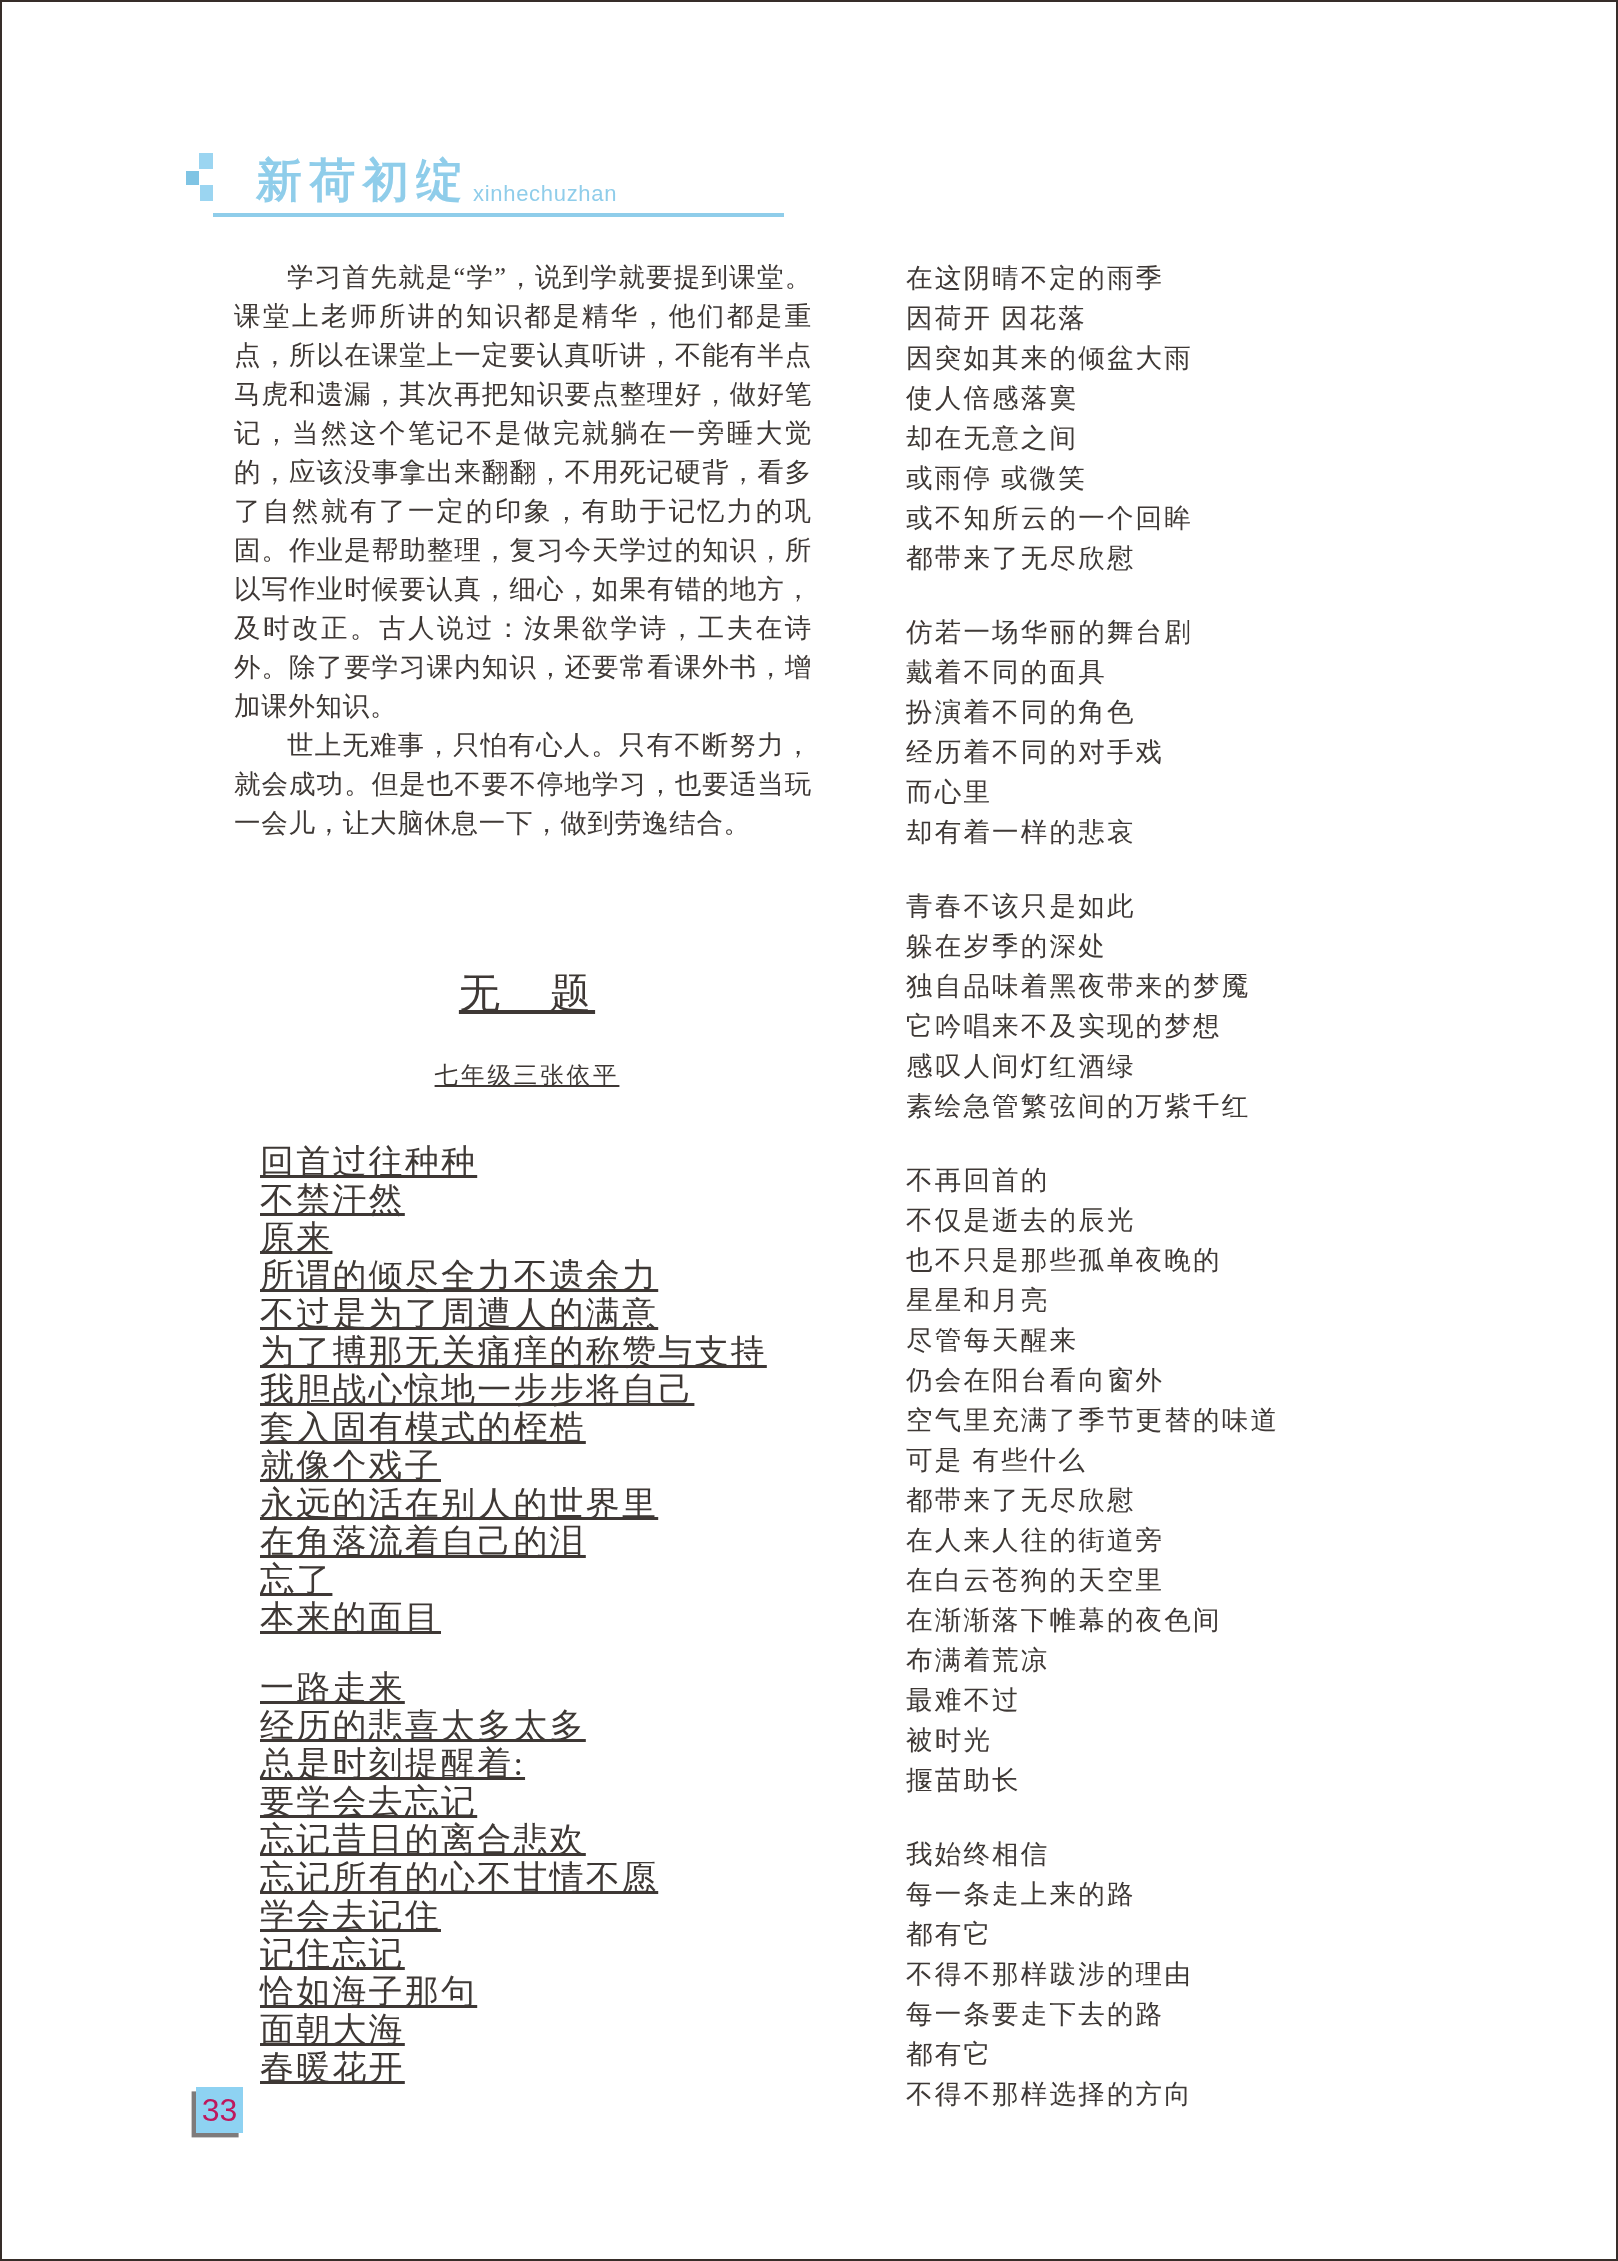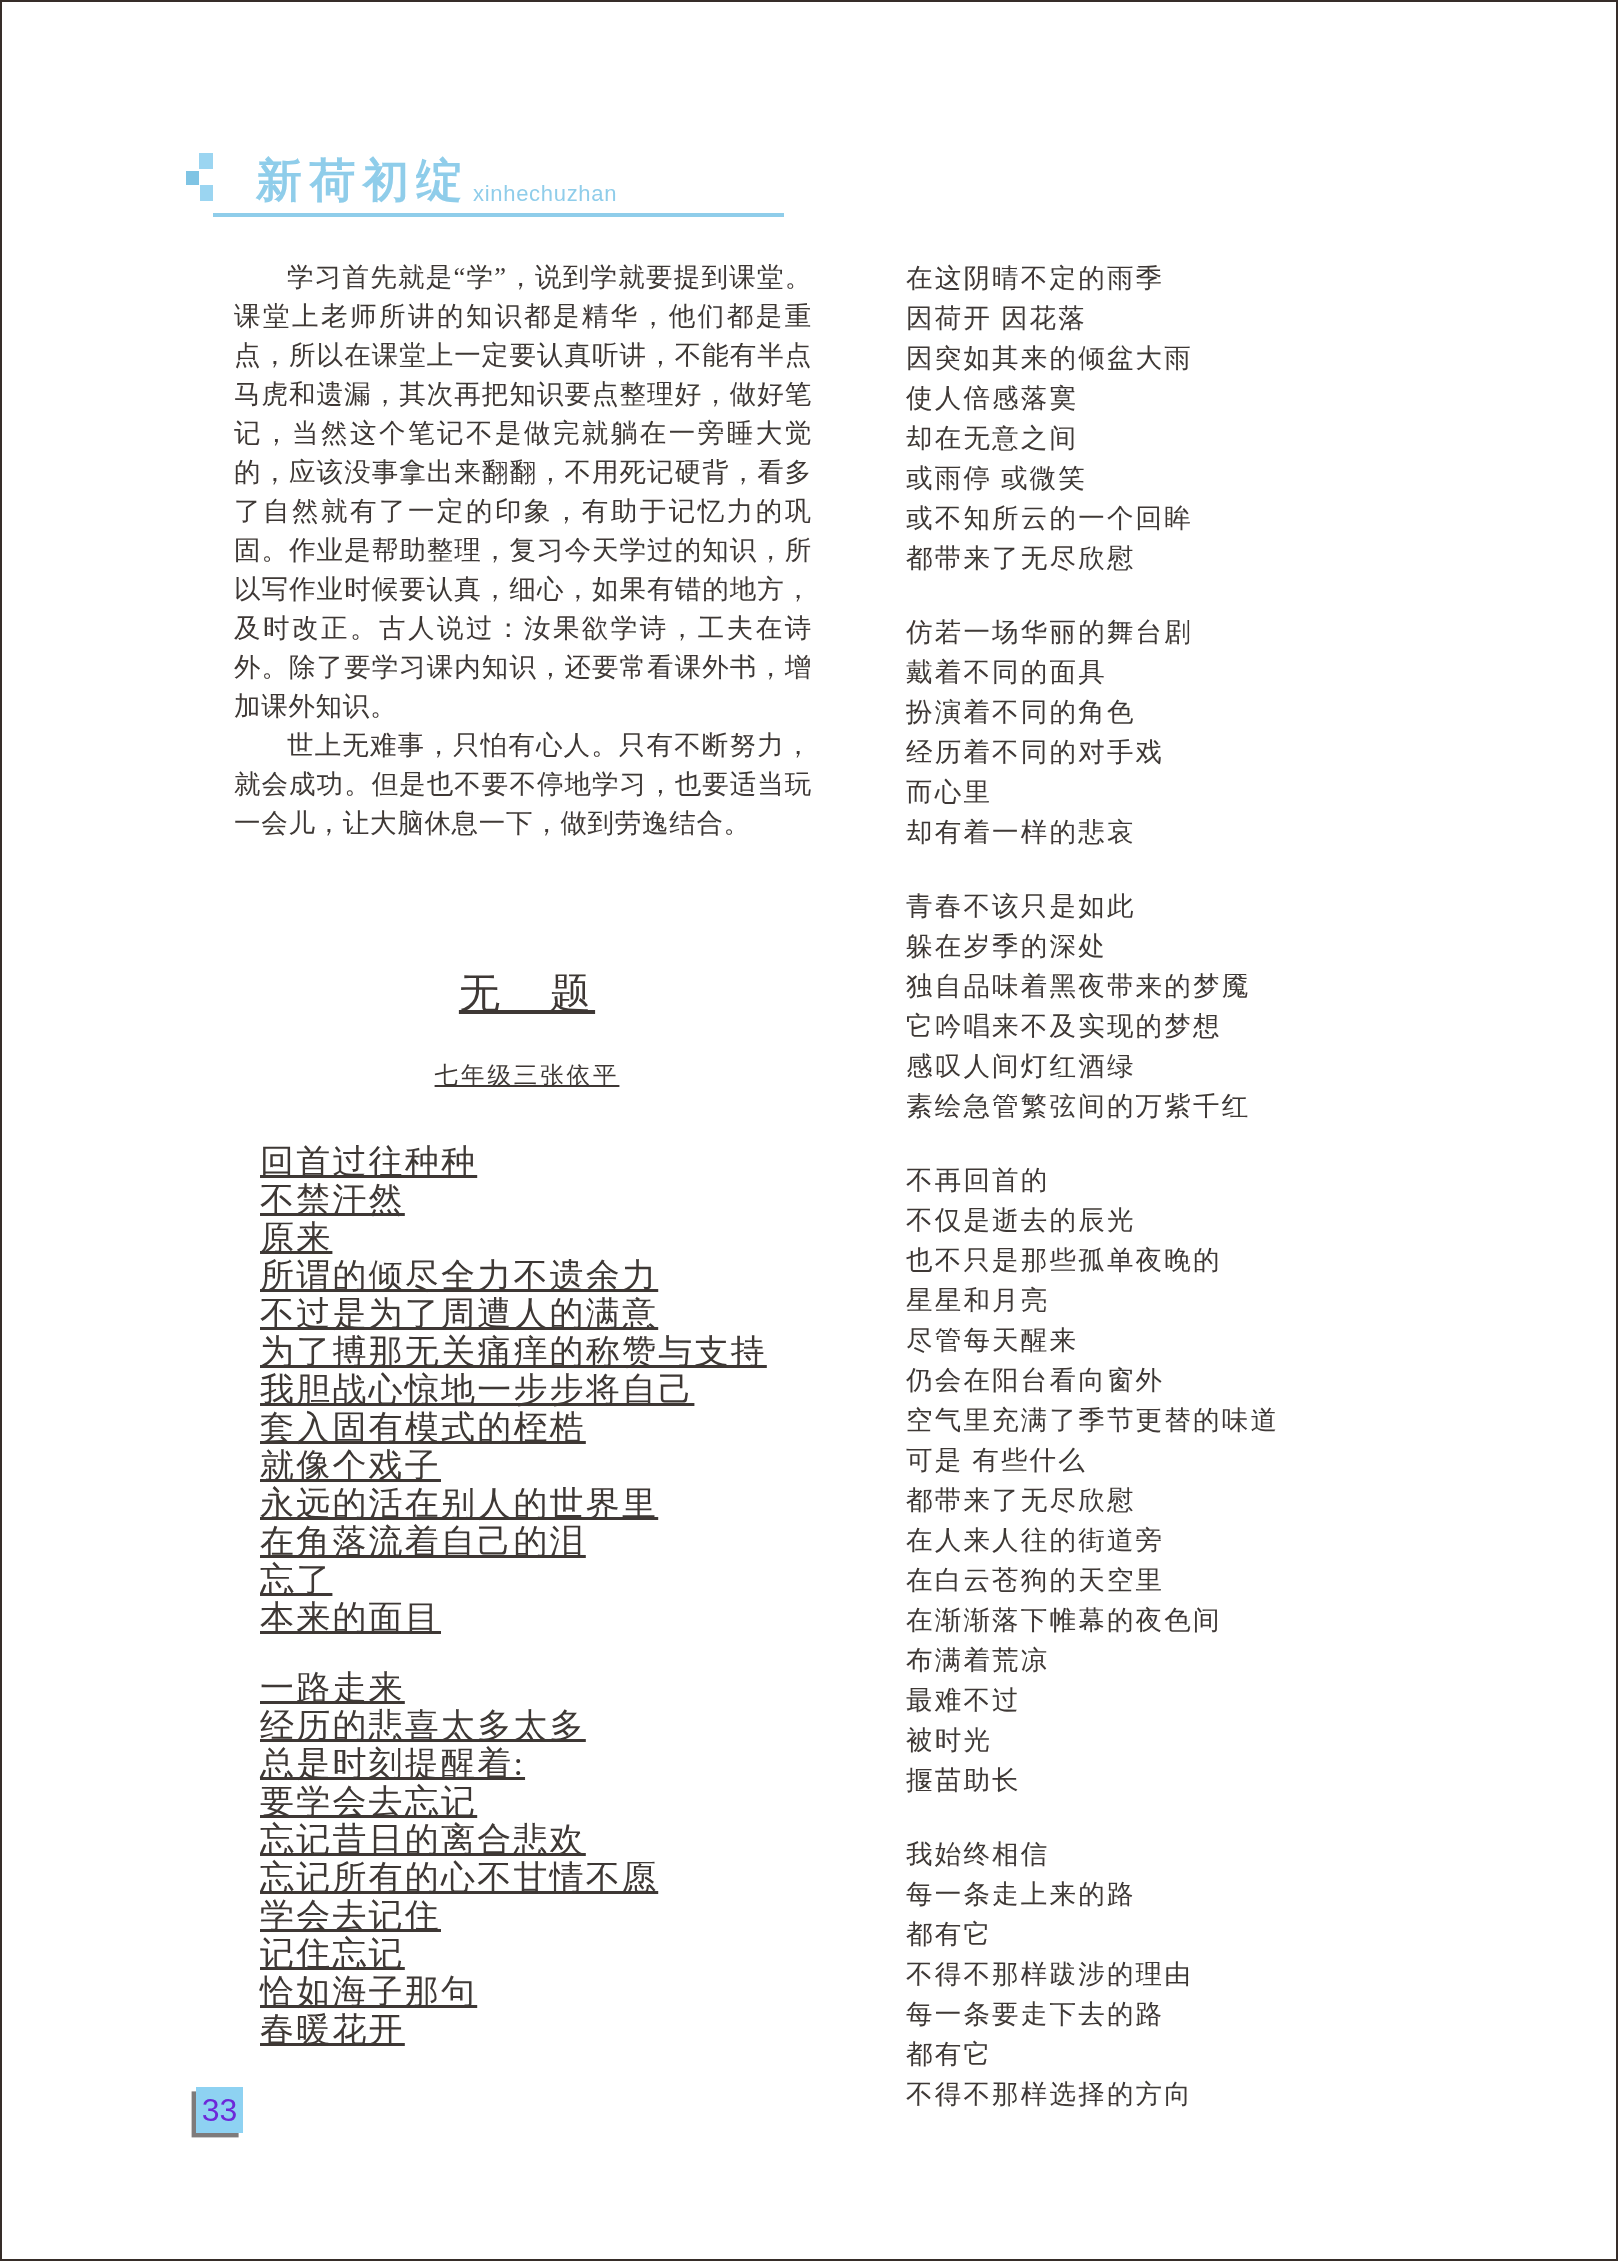--- a/index.html
+++ b/index.html
@@ -59,21 +59,21 @@
   .poem-right{position:absolute;left:904px;top:256px;width:618px;}
   .poem-right .line{font-size:26.5px;line-height:40px;letter-spacing:2.2px;white-space:pre;}
   .poem-right .stanza{margin:0 0 34px 0;}
   
   .page-badge{
     position:absolute;left:194px;top:2085px;
     width:47px;height:46px;background:#8ed2f2;
     box-shadow:-4.4px 4.4px 0 #7e7b7b;
     display:flex;align-items:center;justify-content:center;
     font-family:"Liberation Sans", sans-serif;
-    font-size:32px;color:#6d28d9;
+    font-size:32px;color:#be185d;
   }
 </style>
 </head>
 <body>
 
 <div class="page">
 
   <div class="logo-mark">
     <div class="sq sq1"></div>
     <div class="sq sq2"></div>
@@ -110,20 +110,21 @@
       <div class="stanza">
           <div class="line">一路走来</div>
           <div class="line">经历的悲喜太多太多</div>
           <div class="line">总是时刻提醒着:</div>
           <div class="line">要学会去忘记</div>
           <div class="line">忘记昔日的离合悲欢</div>
           <div class="line">忘记所有的心不甘情不愿</div>
           <div class="line">学会去记住</div>
           <div class="line">记住忘记</div>
           <div class="line">恰如海子那句</div>
+          <div class="line">面朝大海</div>
           <div class="line">春暖花开</div>
         </div>
     </div>
   </div>
 
   <div class="poem-right">
     <div class="stanza">
         <div class="line">在这阴晴不定的雨季</div>
         <div class="line">因荷开 因花落</div>
         <div class="line">因突如其来的倾盆大雨</div>

